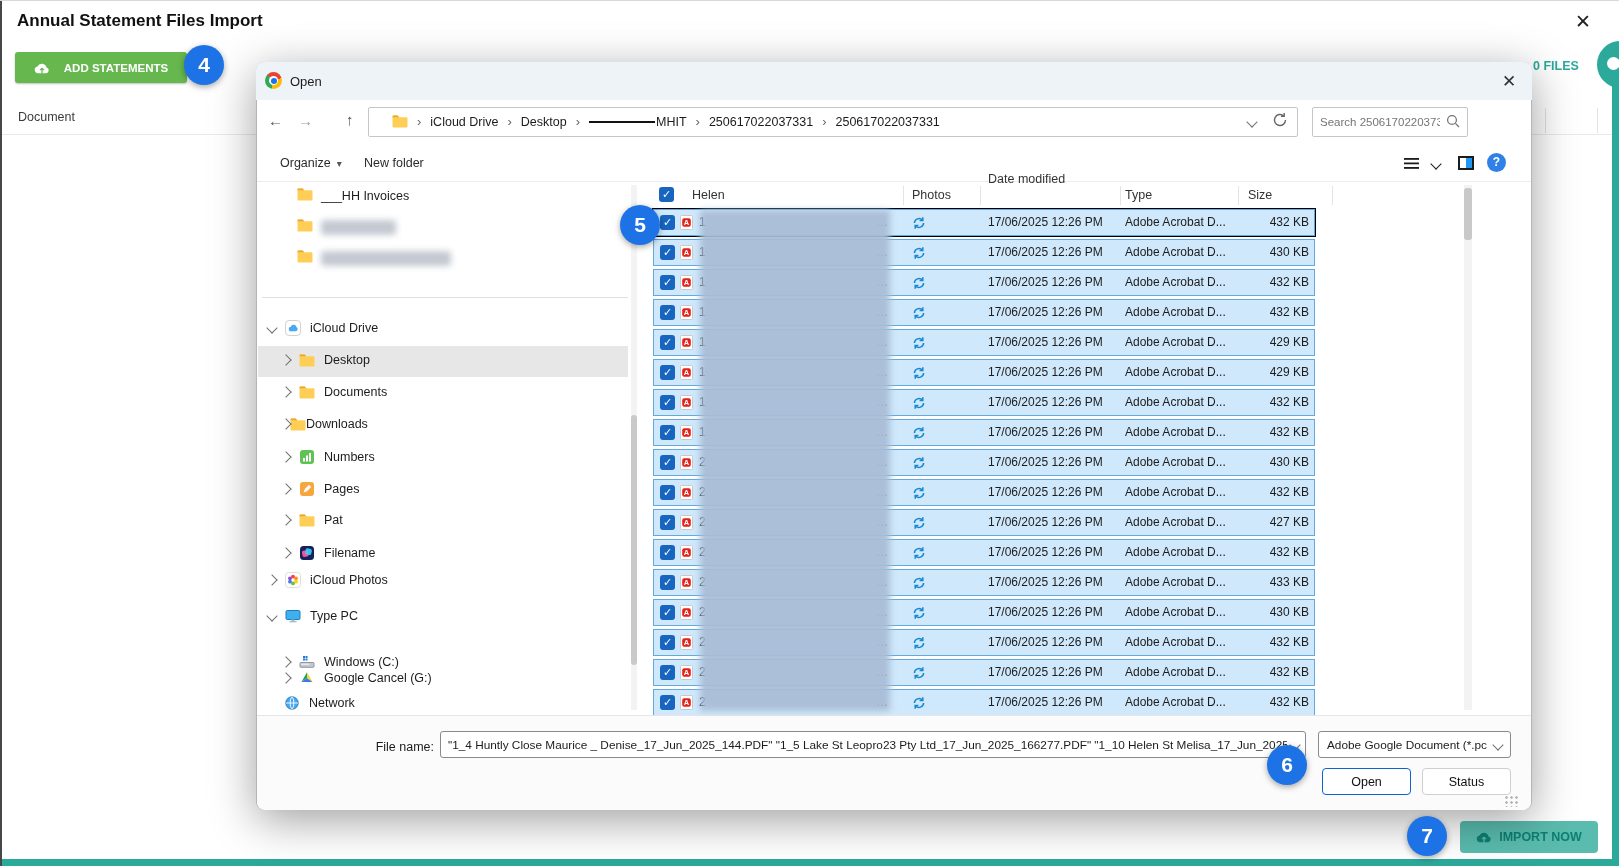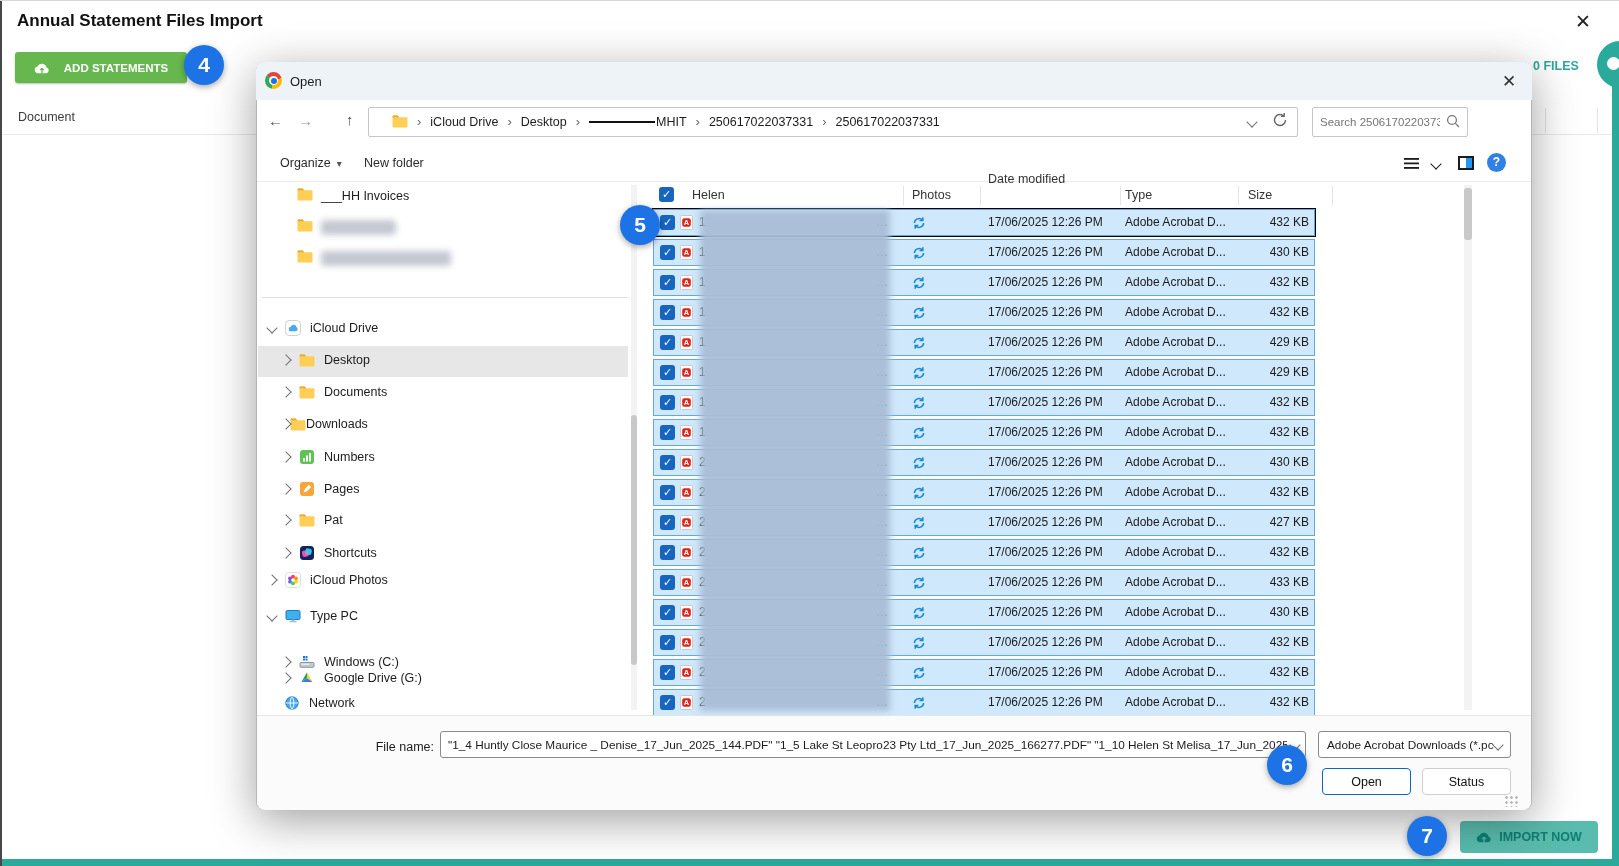--- a/index.html
+++ b/index.html
@@ -303,21 +303,21 @@
       </div>
       <div class="side-item" style="left: 282px; top: 545px; gap: 9px;">
         <span class="chev chev-right"></span>
         <span style="display: inline-flex;">
           <svg width="16" height="16" viewBox="0 0 16 16">
             <rect x="1" y="1" width="14" height="14" rx="3.5" fill="#16205c"></rect>
             <rect x="3.2" y="5.5" width="6.2" height="6.2" rx="1.6" fill="#fb4fa0" transform="rotate(-10 6.3 8.6)"></rect>
             <rect x="6.4" y="3.6" width="6.2" height="6.2" rx="1.6" fill="#37d3f5" opacity=".9" transform="rotate(12 9.5 6.7)"></rect>
           </svg>
         </span>
-        <span>Shortcuts</span>
+        <span>Filename</span>
       </div>
       <div class="side-item" style="left: 268px; top: 572px; gap: 9px;">
         <span class="chev chev-right"></span>
         <span style="display: inline-flex;">
           <svg width="16" height="16" viewBox="0 0 16 16">
             <rect x=".5" y=".5" width="15" height="15" rx="3" fill="#fff" stroke="#ddd"></rect>
             <circle cx="8" cy="4.6" r="1.9" fill="#f6423c"></circle>
             <circle cx="11" cy="6.3" r="1.9" fill="#fb8c1e"></circle>
             <circle cx="11" cy="9.7" r="1.9" fill="#ffd400"></circle>
             <circle cx="8" cy="11.4" r="1.9" fill="#68c43f"></circle>
@@ -354,21 +354,21 @@
       </div>
       <div class="side-item" style="left: 282px; top: 670px; gap: 9px;">
         <span class="chev chev-right"></span>
         <span style="display: inline-flex;">
           <svg width="16" height="16" viewBox="0 0 16 16">
             <path d="M8 2.2 2.4 12 8 8.2z" fill="#1ea362"></path>
             <path d="M8 2.2 13.6 12 8 8.2z" fill="#ffcf3e"></path>
             <path d="M2.4 12h11.2L8 8.2z" fill="#3b78e7"></path>
           </svg>
         </span>
-        <span>Google Drive (G:)</span>
+        <span>Google Cancel (G:)</span>
       </div>
       <div class="side-item" style="left: 268px; top: 695px; gap: 9px;">
         <span style="width: 7px;"></span>
         <span style="display: inline-flex;">
           <svg width="16" height="16" viewBox="0 0 16 16">
             <circle cx="8" cy="8" r="6.2" fill="#49a8f2" stroke="#2279b8"></circle>
             <path d="M1.8 8h12.4M8 1.8c2.4 2 2.4 10.4 0 12.4M8 1.8c-2.4 2-2.4 10.4 0 12.4" fill="none" stroke="#fff" stroke-width=".9"></path>
           </svg>
         </span>
         <span>Network</span>
@@ -718,21 +718,21 @@
     </div>
   <div class="abs blur-strip"></div>
   <div class="abs sb-track" style="left:1464px;top:185px;width:8px;height:525px;"></div>
   <div class="abs sb-thumb" style="left:1464px;top:188px;width:8px;height:52px;"></div>
 
   <div class="abs dlg-footer"></div>
   <div class="abs fn-label">File name:</div>
   <input class="fn-input" value="&quot;1_4 Huntly Close Maurice _ Denise_17_Jun_2025_144.PDF&quot; &quot;1_5 Lake St Leopro23 Pty Ltd_17_Jun_2025_166277.PDF&quot; &quot;1_10 Helen St Melisa_17_Jun_2025_156285.P" style="">
   <span class="abs chev chev-down" style="left:1291px;top:741px;z-index:13;"></span>
   <div class="abs ftype">
-    <span>Adobe Acrobat Downloads (*.pc</span>
+    <span>Adobe Google Document (*.pc</span>
   </div>
   <span class="abs chev chev-down" style="left:1494px;top:741px;z-index:13;"></span>
   <div class="abs btn-open">Open</div>
   <div class="abs btn-cancel">Status</div>
   <div class="abs grip"></div>
 
   <div class="abs badge" style="left:184px;top:45px;">4</div>
   <div class="abs badge" style="left:620px;top:205px;">5</div>
   <div class="abs badge" style="left:1267px;top:745px;">6</div>
   <div class="abs badge" style="left:1407px;top:816px;">7</div>

